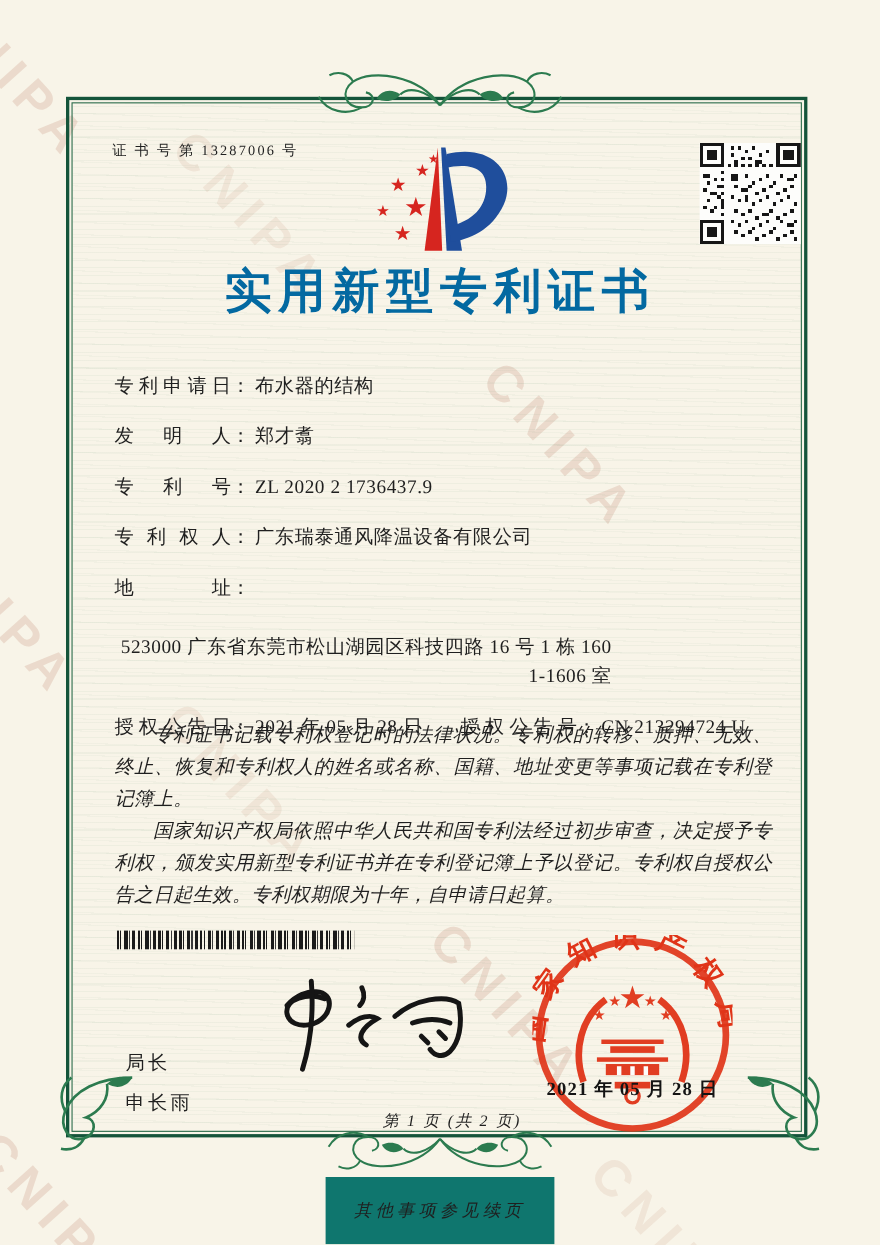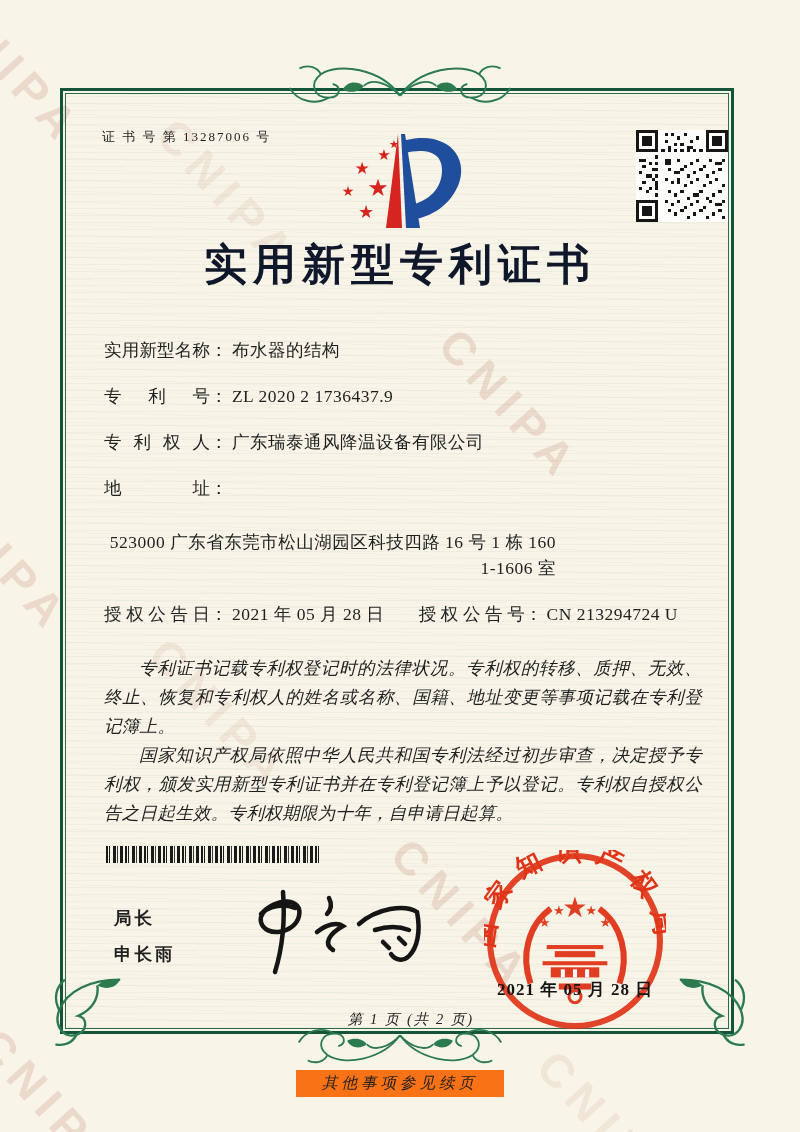--- a/index.html
+++ b/index.html
@@ -33,21 +33,21 @@
         rgba(70,130,90,0.055) 0 1px, transparent 1px 7px),
       repeating-linear-gradient(2deg,
         rgba(70,130,90,0.04) 0 1px, transparent 1px 11px);
   }
   
   .cert-no{left:102px;top:128px;font-size:13px;letter-spacing:2px;}
   .logo{left:332px;top:124px;width:146px;height:112px;}
   .qr{left:636px;top:130px;width:92px;height:92px;background:#fdfdfb;}
   .title{
     left:0;right:0;top:236px;text-align:center;
-    font-size:43px;font-weight:bold;letter-spacing:6px;color:#0f172a;
+    font-size:43px;font-weight:bold;letter-spacing:6px;color:#0369a1;
   }
   
   .fields{left:104px;top:337px;width:566px;font-size:17.5px;}
   .frow{margin-bottom:20px;line-height:26px;white-space:nowrap;}
   .frow.wrap{white-space:normal;}
   .flabel{
     display:inline-block;width:106px;
     text-align:justify;text-align-last:justify;
     vertical-align:top;letter-spacing:0;
   }
@@ -66,35 +66,35 @@
   .barcode{
     left:106px;top:846px;width:216px;height:17px;
     background:repeating-linear-gradient(90deg,
       #1a1a1a 0 2px, transparent 2px 3px,
       #1a1a1a 3px 4px, transparent 4px 7px,
       #1a1a1a 7px 10px, transparent 10px 11px,
       #3a3a3a 11px 12px, transparent 12px 14px,
       #1a1a1a 14px 17px, transparent 17px 19px);
   }
   
-  .sig-labels{left:114px;top:906px;font-size:17.5px;font-weight:bold;letter-spacing:3px;}
+  .sig-labels{left:114px;top:954px;font-size:17.5px;font-weight:normal;letter-spacing:3px;}
   .sig-labels div{margin-bottom:12px;}
   .sig-svg{left:225px;top:884px;width:205px;height:95px;}
   
   .seal{left:484px;top:850px;width:182px;height:182px;}
   .seal-date{
     position:absolute;left:0;top:128px;width:100%;
     text-align:center;font-size:17px;font-weight:600;
     letter-spacing:1px;color:#141414;white-space:nowrap;
   }
   
   .pagenum{left:0;right:0;top:1010px;text-align:center;font-size:14.5px;font-style:italic;letter-spacing:2px;padding-left:22px;}
   .note-wrap{left:0;right:0;top:1070px;text-align:center;}
   .note{
-    display:inline-block;background:#f97316;padding:3px 26px;
+    display:inline-block;background:#0f766e;padding:20px 26px;
     font-size:15.5px;font-style:italic;letter-spacing:4px;
   }
   
   .orn{pointer-events:none;}
   .orn-top{left:278px;top:56px;width:244px;height:54px;}
   .orn-bottom{left:288px;top:1022px;width:224px;height:50px;transform:rotate(180deg);}
   .orn-corner-l{left:44px;top:972px;width:80px;height:80px;}
   .orn-corner-r{left:676px;top:972px;width:80px;height:80px;transform:scaleX(-1);}
   svg{display:block;}
 </style>
@@ -243,22 +243,26 @@
         <rect x="26" y="25" width="1" height="1"></rect>
         <rect x="27" y="27" width="1" height="1"></rect>
     </g>
   </svg>
 </div>
 
 <div class="abs title">实用新型专利证书</div>
 
 <div class="abs fields">
   <div class="frow">
-    <span class="flabel">实用新型名称</span><span class="fcolon">：</span>
+    <span class="flabel">专利申请日</span><span class="fcolon">：</span>
     <span class="fvalue">布水器的结构</span>
+  </div>
+  <div class="frow">
+    <span class="flabel">发明人</span><span class="fcolon">：</span>
+    <span class="fvalue">郑才翥</span>
   </div>
   <div class="frow">
     <span class="flabel">专利号</span><span class="fcolon">：</span>
     <span class="fvalue">ZL 2020 2 1736437.9</span>
   </div>
   <div class="frow">
     <span class="flabel">专利权人</span><span class="fcolon">：</span>
     <span class="fvalue">广东瑞泰通风降温设备有限公司</span>
   </div>
   <div class="frow wrap">

